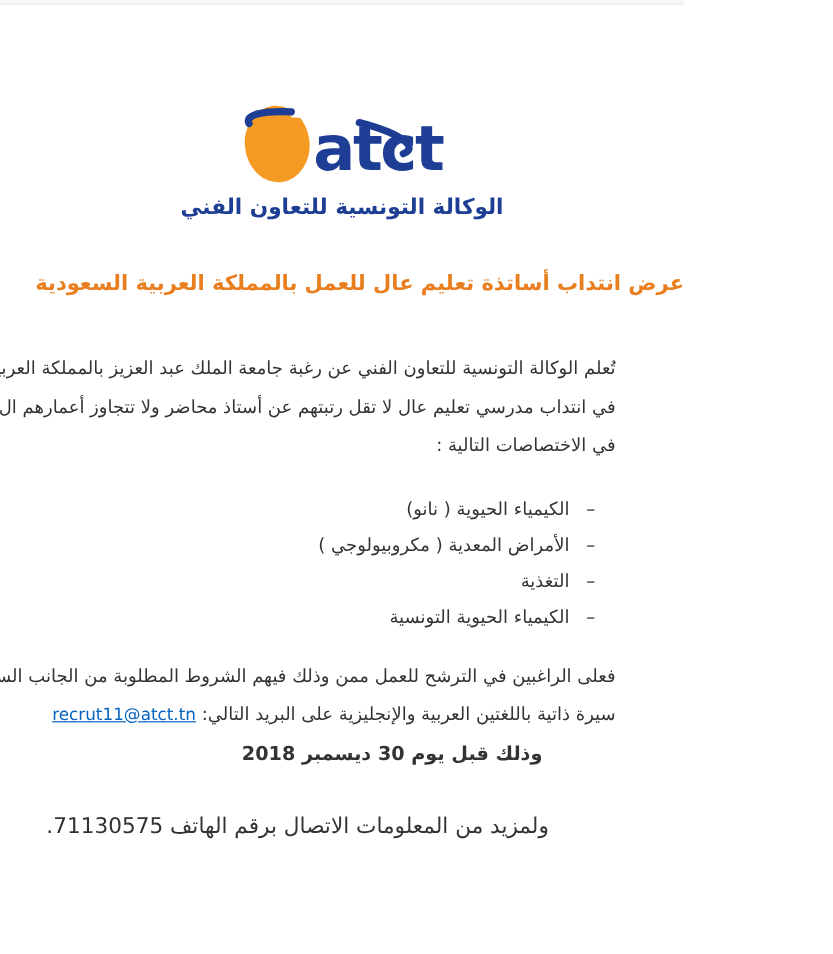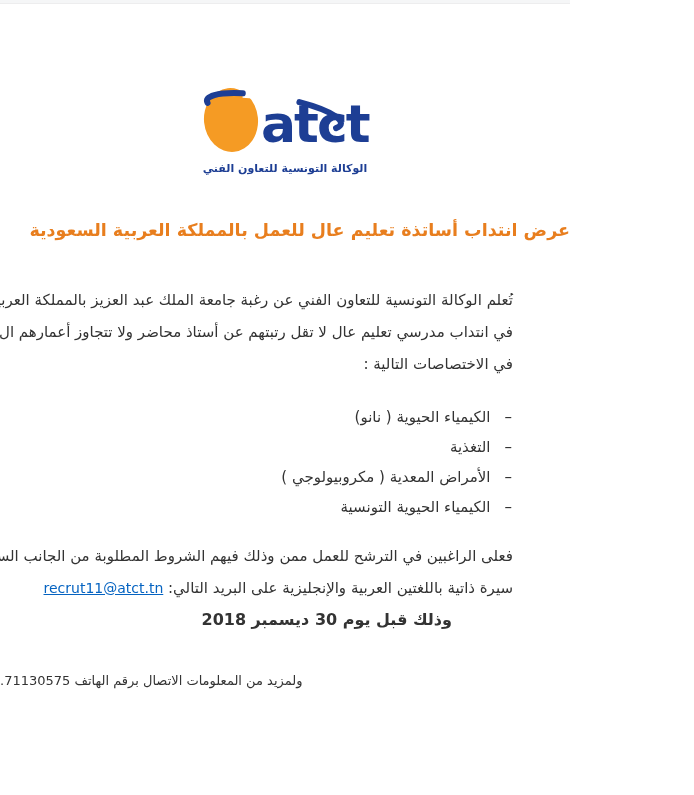--- a/index.html
+++ b/index.html
@@ -5,21 +5,21 @@
   html,body{margin:0;padding:0;background:#ffffff;}
   .page{
     width:570px;min-height:795px;background:#ffffff;position:relative;
     font-family:"DejaVu Sans", sans-serif;color:#333333;overflow:hidden;
   }
   .top-strip{height:3px;background:#f5f6f7;border-bottom:1px solid #ededee;}
   
   .logo-wrap{margin-top:66px;text-align:center;}
   .logo-inner{display:inline-block;}
   .tagline{
-    color:#1D3E94;font-weight:bold;font-size:11px;margin-top:-4px;
+    color:#1D3E94;font-weight:bold;font-size:18px;margin-top:-4px;
     text-align:center;direction:rtl;white-space:nowrap;
   }
   
   .heading{
     margin-top:44px;text-align:right;font-weight:bold;font-size:17.5px;
     color:#E87E1E;direction:rtl;white-space:nowrap;
   }
   
   .para{margin-top:44px;}
   .para2{margin-top:18px;}
@@ -27,30 +27,30 @@
     direction:rtl;text-align:right;margin-right:57px;margin-left:30px;
     line-height:32px;font-size:15px;white-space:nowrap;
   }
   .deadline{
     direction:rtl;text-align:right;margin-right:118px;line-height:32px;
     font-size:16px;font-weight:bold;white-space:nowrap;
   }
   
   .speclist{margin-top:22px;}
   .spec{
-    direction:rtl;text-align:right;margin-right:58px;line-height:30px;
+    direction:rtl;text-align:right;margin-right:74px;line-height:30px;
     font-size:15px;white-space:nowrap;
   }
   .dash{display:inline-block;margin-left:14px;}
   
   .email{color:#0563C1;text-decoration:underline;font-size:14px;}
   
   .phone-line{
-    margin-top:30px;direction:rtl;text-align:left;margin-right:74px;
-    font-size:13px;line-height:30px;white-space:nowrap;
+    margin-top:30px;direction:rtl;text-align:center;margin-right:74px;
+    font-size:18px;line-height:30px;white-space:nowrap;
   }
 </style>
 </head>
 <body>
 
 <div class="page">
 
   <div class="top-strip"></div>
 
   <div class="logo-wrap">
@@ -80,24 +80,24 @@
     <div class="line">تُعلم الوكالة التونسية للتعاون الفني عن رغبة جامعة الملك عبد العزيز بالمملكة العربية السعودية</div>
     <div class="line">في انتداب مدرسي تعليم عال لا تقل رتبتهم عن أستاذ محاضر ولا تتجاوز أعمارهم ال55 سنة</div>
     <div class="line">في الاختصاصات التالية :</div>
   </div>
 
   <div class="speclist">
     <div class="spec">
       <span class="dash">–</span><span>الكيمياء الحيوية ( نانو)</span>
     </div>
     <div class="spec">
-      <span class="dash">–</span><span>التغذية</span>
+      <span class="dash">–</span><span>الأمراض المعدية ( مكروبيولوجي )</span>
     </div>
     <div class="spec">
-      <span class="dash">–</span><span>الأمراض المعدية ( مكروبيولوجي )</span>
+      <span class="dash">–</span><span>التغذية</span>
     </div>
     <div class="spec">
       <span class="dash">–</span><span>الكيمياء الحيوية التونسية</span>
     </div>
   </div>
 
   <div class="para2">
     <div class="line">فعلى الراغبين في الترشح للعمل ممن وذلك فيهم الشروط المطلوبة من الجانب السعودي إرسال</div>
     <div class="line">
       <span>سيرة ذاتية باللغتين العربية والإنجليزية على البريد التالي: </span><a href="#" class="email">recrut11@atct.tn</a>

